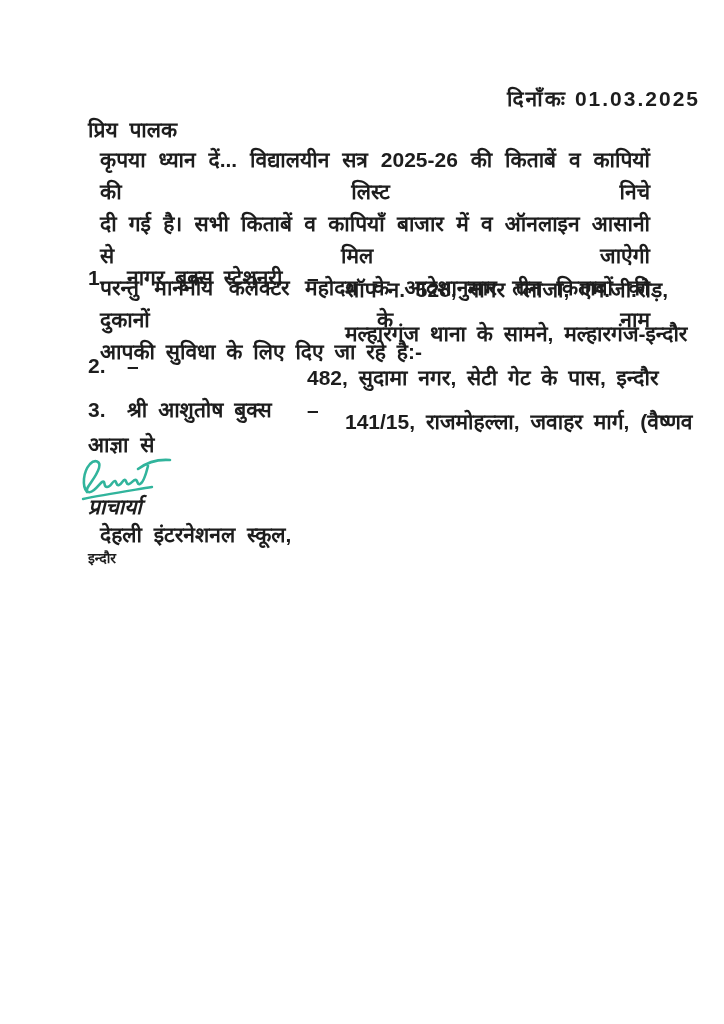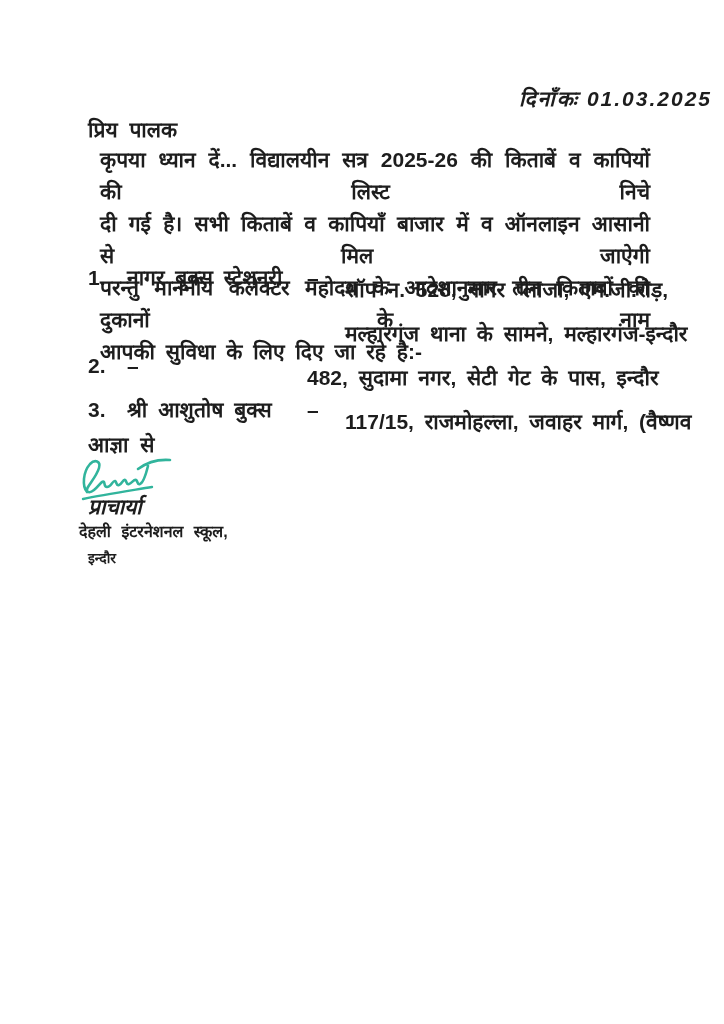--- a/index.html
+++ b/index.html
@@ -13,25 +13,24 @@
     height: 1024px;
     background: #ffffff;
     font-family: "Liberation Sans", "DejaVu Sans", sans-serif;
     font-weight: 700;
     color: #1d1d1d;
     overflow: hidden;
   }
   .date {
     position: absolute;
     top: 84px;
-    right: 12px;
+    right: 24px;
     font-size: 21px;
     letter-spacing: 2px;
     white-space: nowrap;
-    font-style: italic;
   }
   .salutation {
     position: absolute;
     top: 115px;
     left: 88px;
     font-size: 21px;
     word-spacing: 6px;
     white-space: nowrap;
   }
   .body-block {
@@ -90,22 +89,22 @@
   .closing-designation {
     position: absolute;
     top: 492px;
     left: 88px;
     font-size: 21px;
     font-style: italic;
   }
   .closing-school {
     position: absolute;
     top: 520px;
-    left: 79px;
-    font-size: 16px;
+    left: 100px;
+    font-size: 21px;
     word-spacing: 6px;
     white-space: nowrap;
   }
   .closing-city {
     position: absolute;
     top: 548px;
     left: 88px;
     font-size: 14px;
   }
 </style>
@@ -143,21 +142,21 @@
       <div class="shop-addr">
         <div class="addr-line">482, सुदामा नगर, सेटी गेट के पास, इन्दौर</div>
       </div>
     </div>
 
     <div class="shop-row">
       <div class="shop-num">3.</div>
       <div class="shop-name">श्री आशुतोष बुक्स</div>
       <div class="shop-dash">–</div>
       <div class="shop-addr">
-        <div class="addr-line">117/15, राजमोहल्ला, जवाहर मार्ग, (वैष्णव</div>
+        <div class="addr-line">141/15, राजमोहल्ला, जवाहर मार्ग, (वैष्णव</div>
       </div>
     </div>
 
   </div>
 
   <div class="closing-byorder">आज्ञा से</div>
 
   <svg class="signature" viewBox="0 0 96 48" xmlns="http://www.w3.org/2000/svg">
     <path d="M7 38 C2 32 3 18 10 10 C15 5 21 7 19 14 C17 21 11 28 8 33 C5 38 9 40 14 36 C19 32 22 26 24 28 C25 30 24 33 27 33 C31 33 33 26 35 27 C37 28 36 32 39 31 C42 30 43 25 45 26 C47 27 46 31 49 30 C52 29 54 25 56 26 C58 27 57 31 60 30 C63 29 66 20 68 12 M58 15 C66 9 77 5 90 6" fill="none" stroke-width="2.6" stroke-linecap="round" stroke-linejoin="round" stroke="#31b49c"></path>
     <path d="M3 45 C22 41 48 37 72 33" fill="none" stroke-width="2.4" stroke-linecap="round" stroke="#31b49c"></path>

